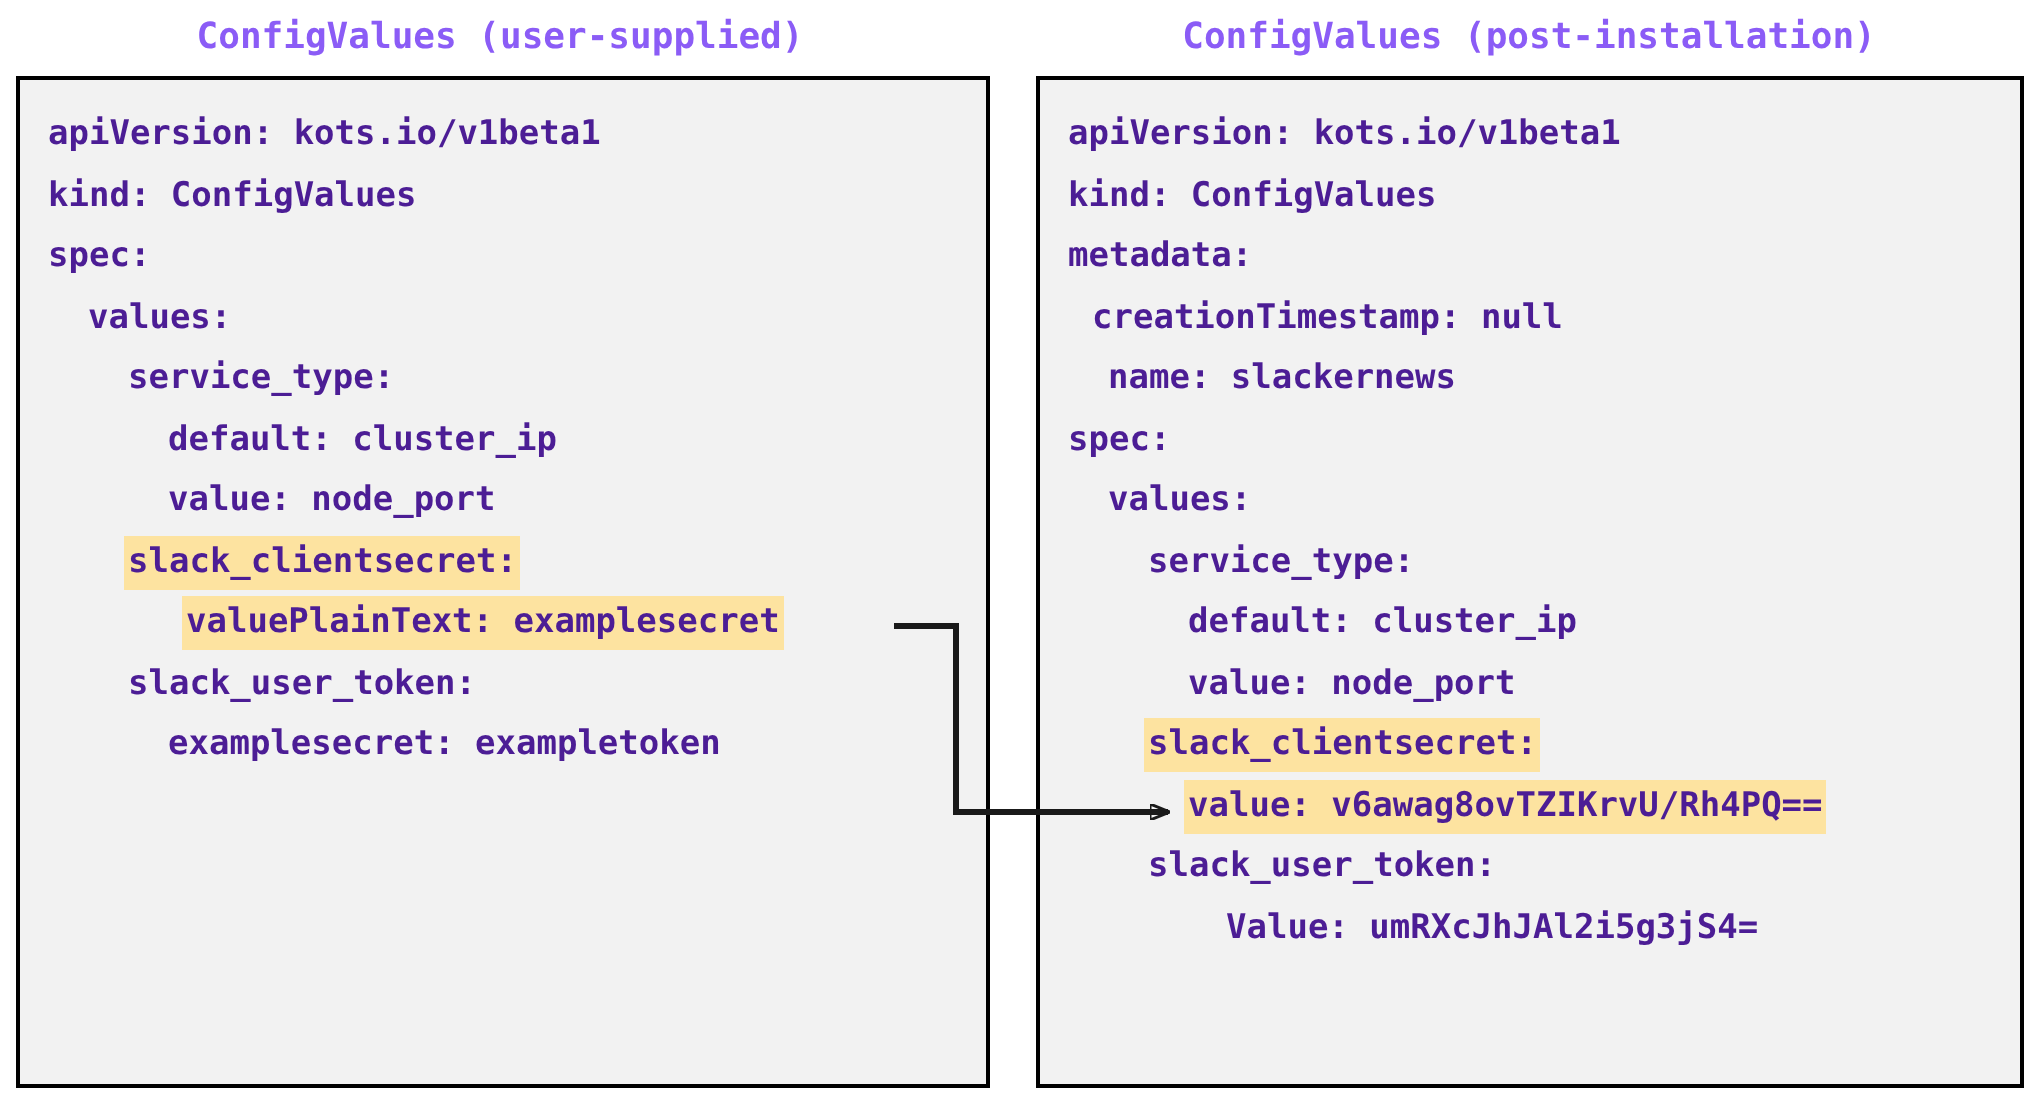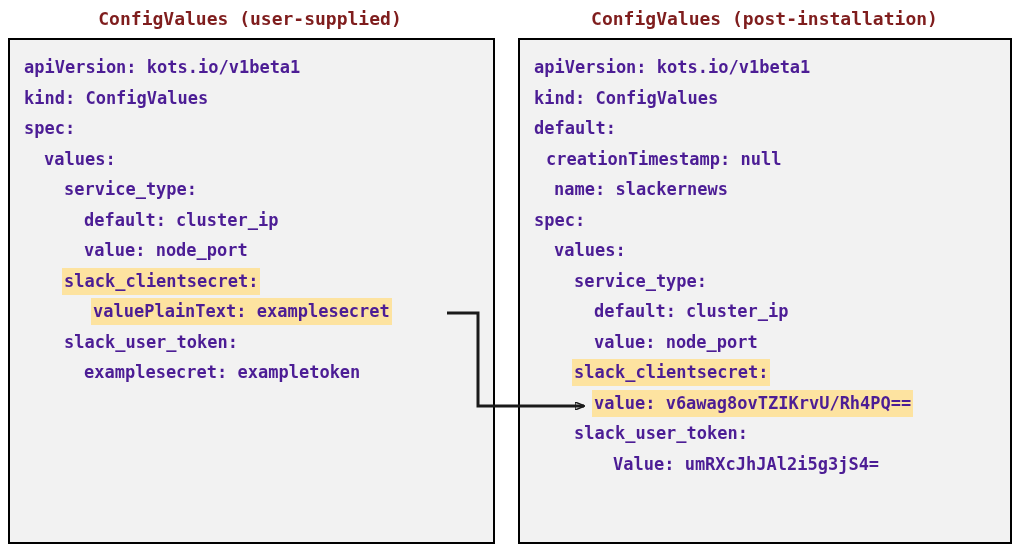--- a/index.html
+++ b/index.html
@@ -22,21 +22,21 @@
 
   .panel-title {
     position: absolute;
     top: 0;
     left: 0;
     width: 100%;
     text-align: center;
     font-family: "DejaVu Sans Mono", "Liberation Mono", monospace;
     font-size: 18px;
     font-weight: bold;
-    color: #7f1d1d;
+    color: #8b5cf6;
     letter-spacing: 0px;
     white-space: nowrap;
   }
 
   .yaml-box {
     position: absolute;
     box-sizing: border-box;
     background: #f2f2f2;
     border: 2px solid #000000;
     overflow: hidden;
@@ -114,21 +114,21 @@
       </div>
   </div>
 </div>
 
 <div class="panel" id="panel-right">
   <div class="panel-title">ConfigValues (post-installation)</div>
   <div class="yaml-box">
     <div class="yaml-lines">
         <div class="yaml-line" style="padding-left: 12px;"><span class="seg">apiVersion: kots.io/v1beta1</span></div>
         <div class="yaml-line" style="padding-left: 12px;"><span class="seg">kind: ConfigValues</span></div>
-        <div class="yaml-line" style="padding-left: 12px;"><span class="seg">default:</span></div>
+        <div class="yaml-line" style="padding-left: 12px;"><span class="seg">metadata:</span></div>
         <div class="yaml-line" style="padding-left: 24px;"><span class="seg">creationTimestamp: null</span></div>
         <div class="yaml-line" style="padding-left: 32px;"><span class="seg">name: slackernews</span></div>
         <div class="yaml-line" style="padding-left: 12px;"><span class="seg">spec:</span></div>
         <div class="yaml-line" style="padding-left: 32px;"><span class="seg">values:</span></div>
         <div class="yaml-line" style="padding-left: 52px;"><span class="seg">service_type:</span></div>
         <div class="yaml-line" style="padding-left: 72px;"><span class="seg">default: cluster_ip</span></div>
         <div class="yaml-line" style="padding-left: 72px;"><span class="seg">value: node_port</span></div>
         <div class="yaml-line hl" style="padding-left: 52px;"><span class="seg">slack_clientsecret:</span></div>
         <div class="yaml-line hl" style="padding-left: 72px;"><span class="seg">value: v6awag8ovTZIKrvU/Rh4PQ==</span></div>
         <div class="yaml-line" style="padding-left: 52px;"><span class="seg">slack_user_token:</span></div>

